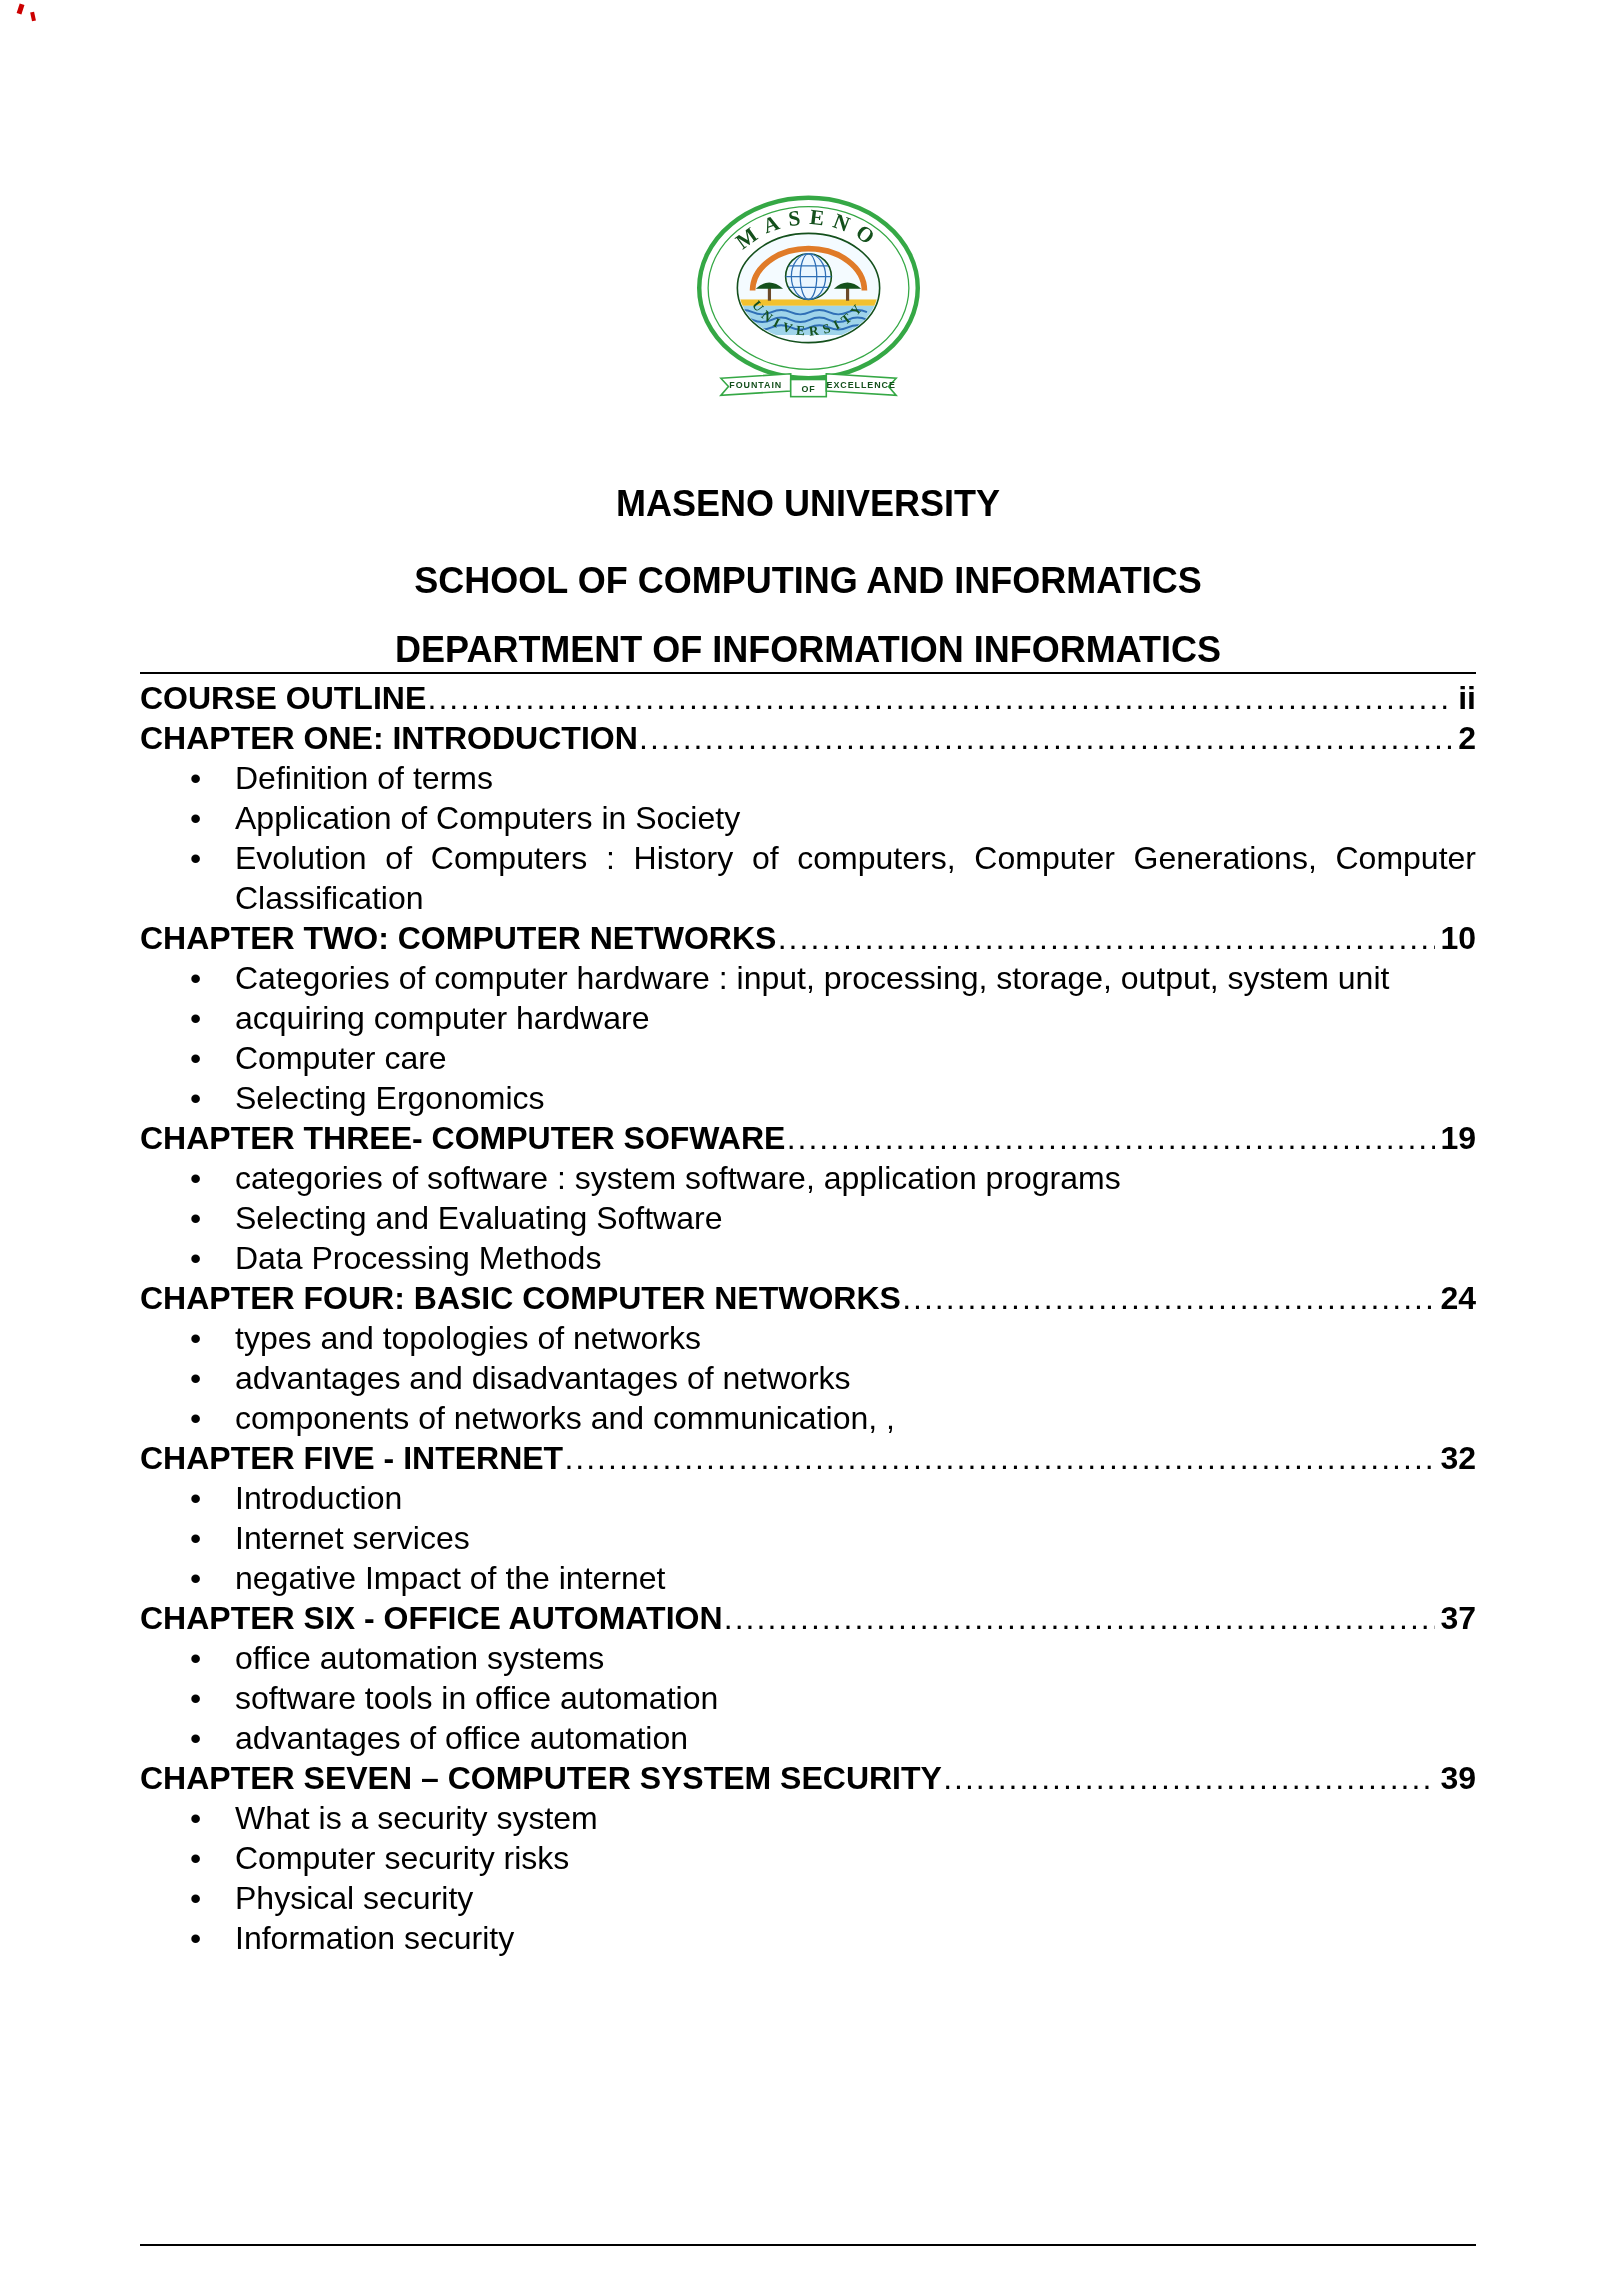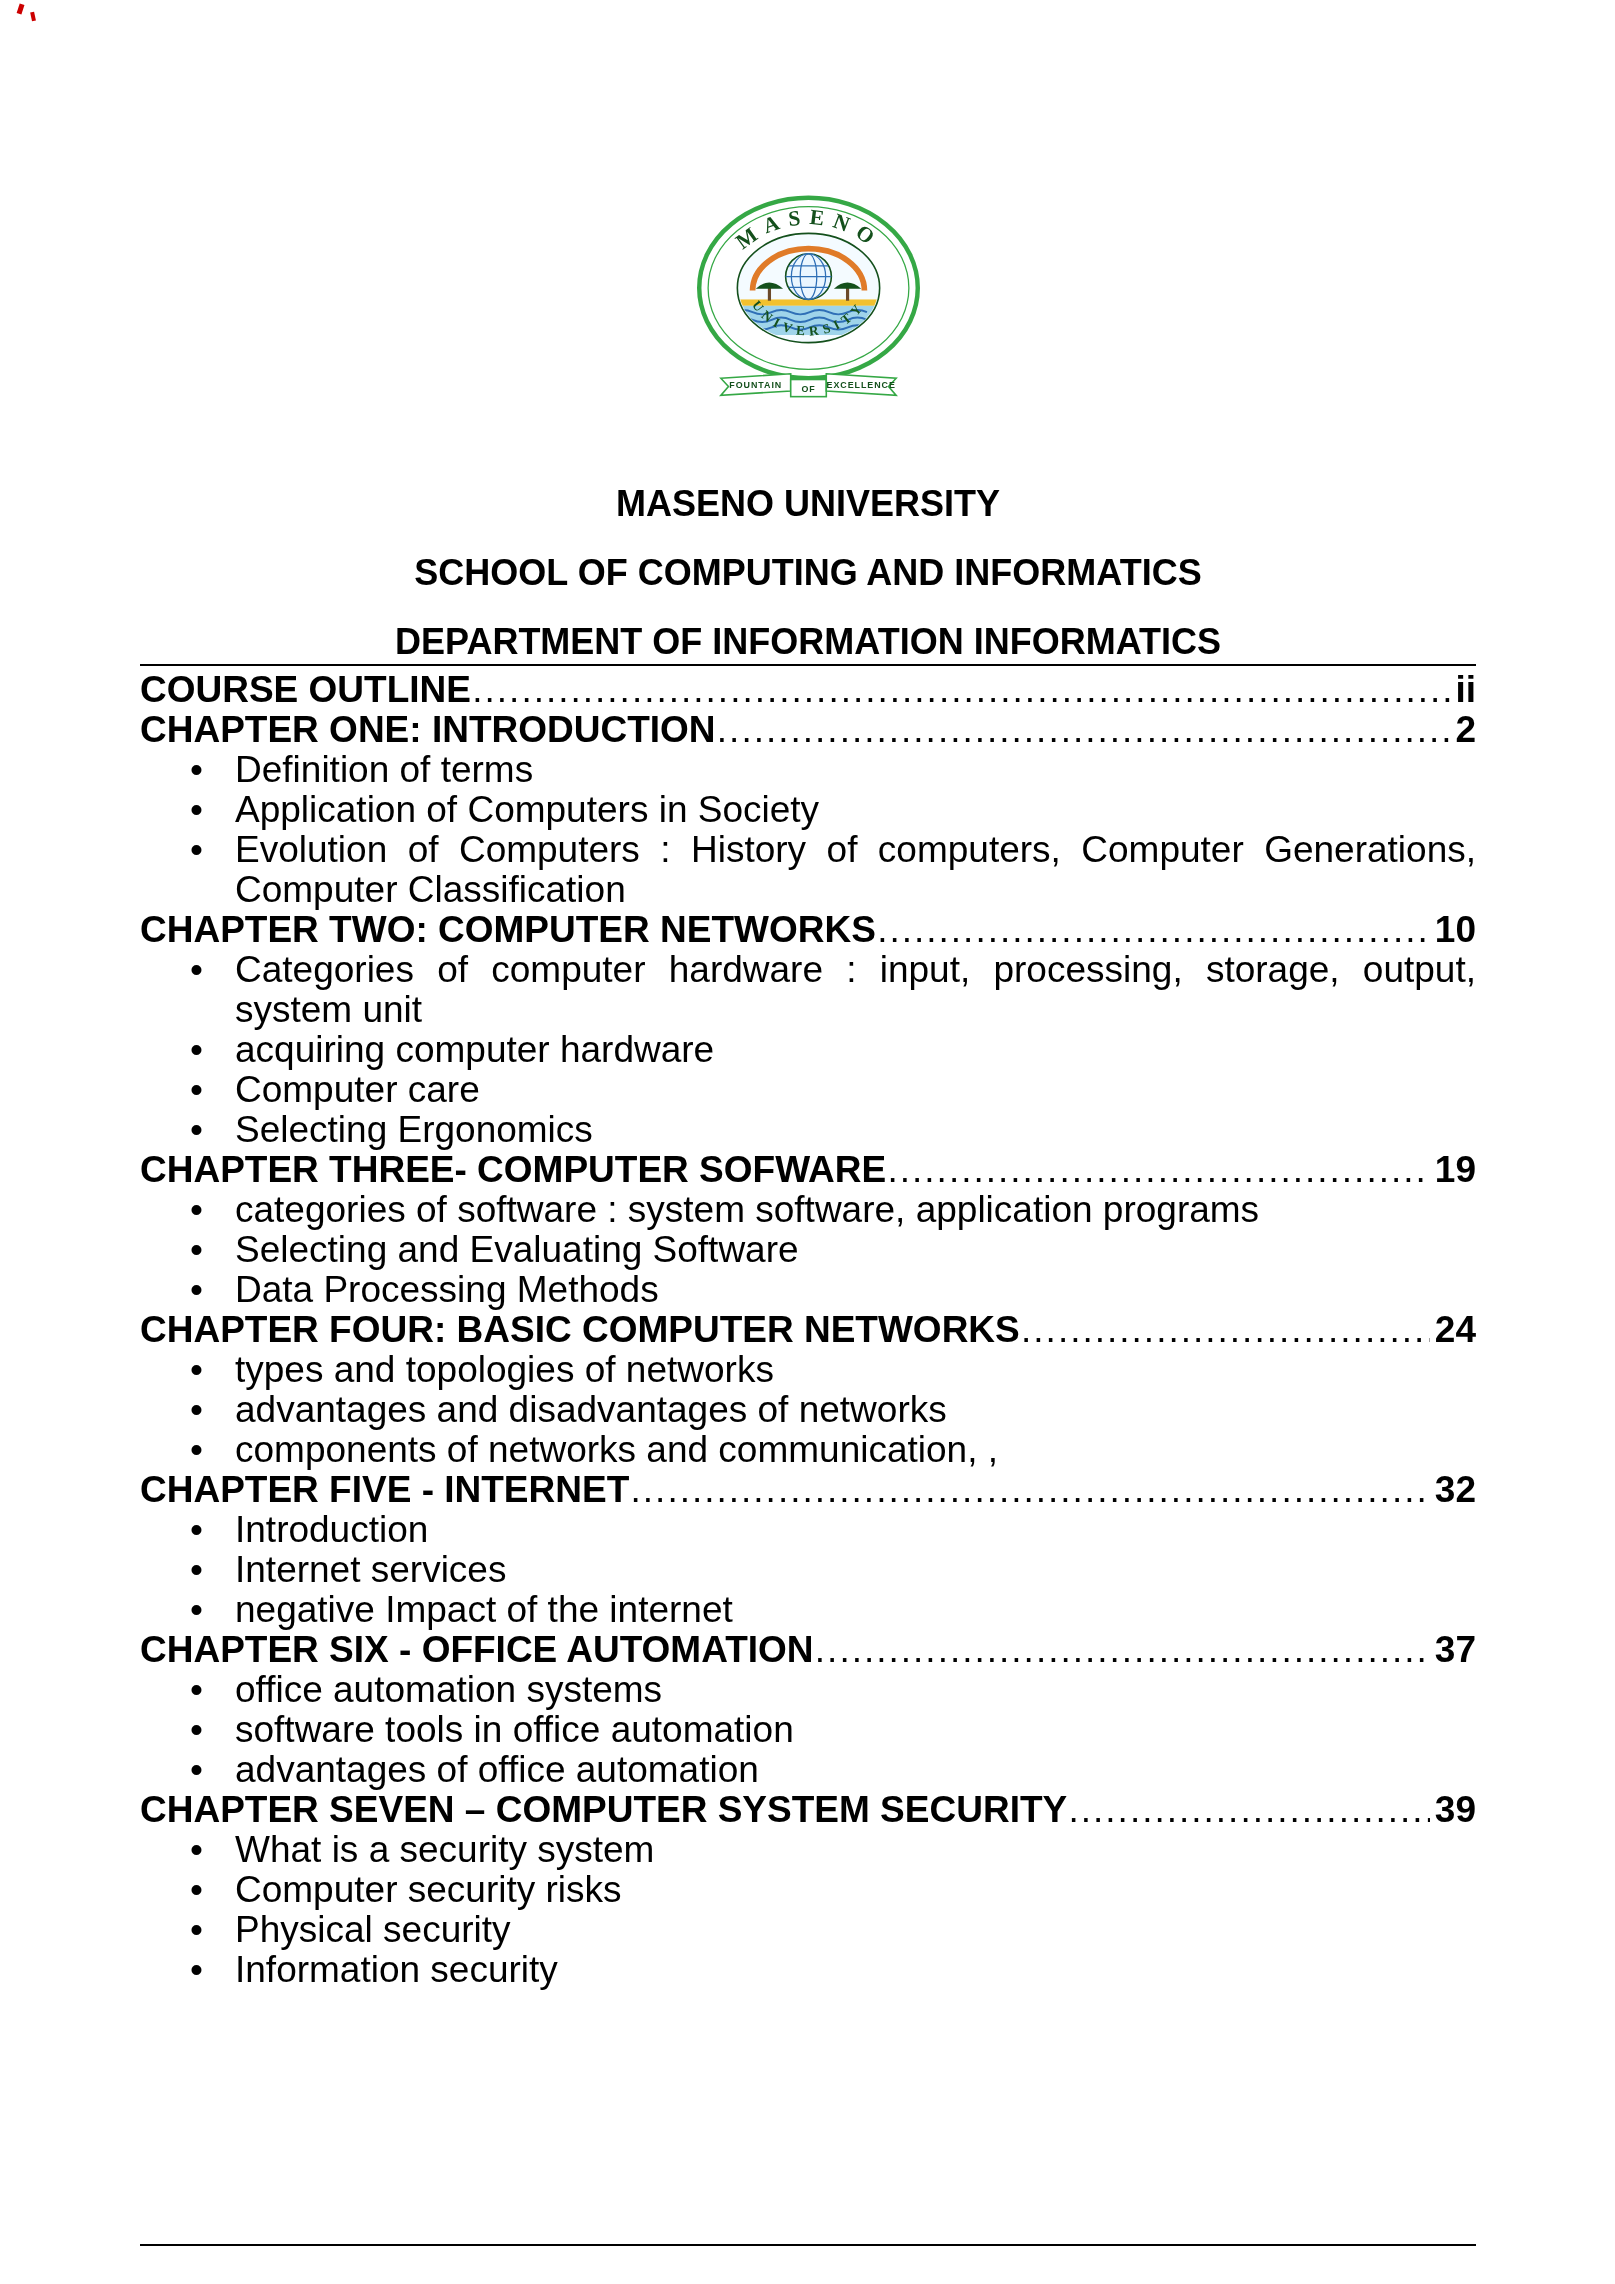--- a/index.html
+++ b/index.html
@@ -14,25 +14,25 @@
   }
   .content{margin:0 140px;}
   .logo-wrap{margin:194px auto 0;width:229px;height:216px;}
   .heading{
     font-size:36px;
     line-height:40px;
     font-weight:700;
     text-align:center;
   }
   .h-university{margin-top:74px;}
-  .h-school{margin-top:29px;text-align:center;}
+  .h-school{margin-top:37px;text-align:center;}
   .h-department{margin-top:29px;}
   .toc-title{margin-top:80px;}
   .toc-rule{border-top:2px solid #000;margin:2px 0 3.9px 0;height:0;}
-  .toc-entries{font-size:37px;}
+  .toc-entries{font-size:32px;}
   .toc-row{
     display:flex;
     align-items:baseline;
     line-height:40px;
     font-weight:700;
   }
   .toc-label{white-space:nowrap;flex:none;}
   .toc-leader{
     flex:1 1 auto;
     min-width:0;

